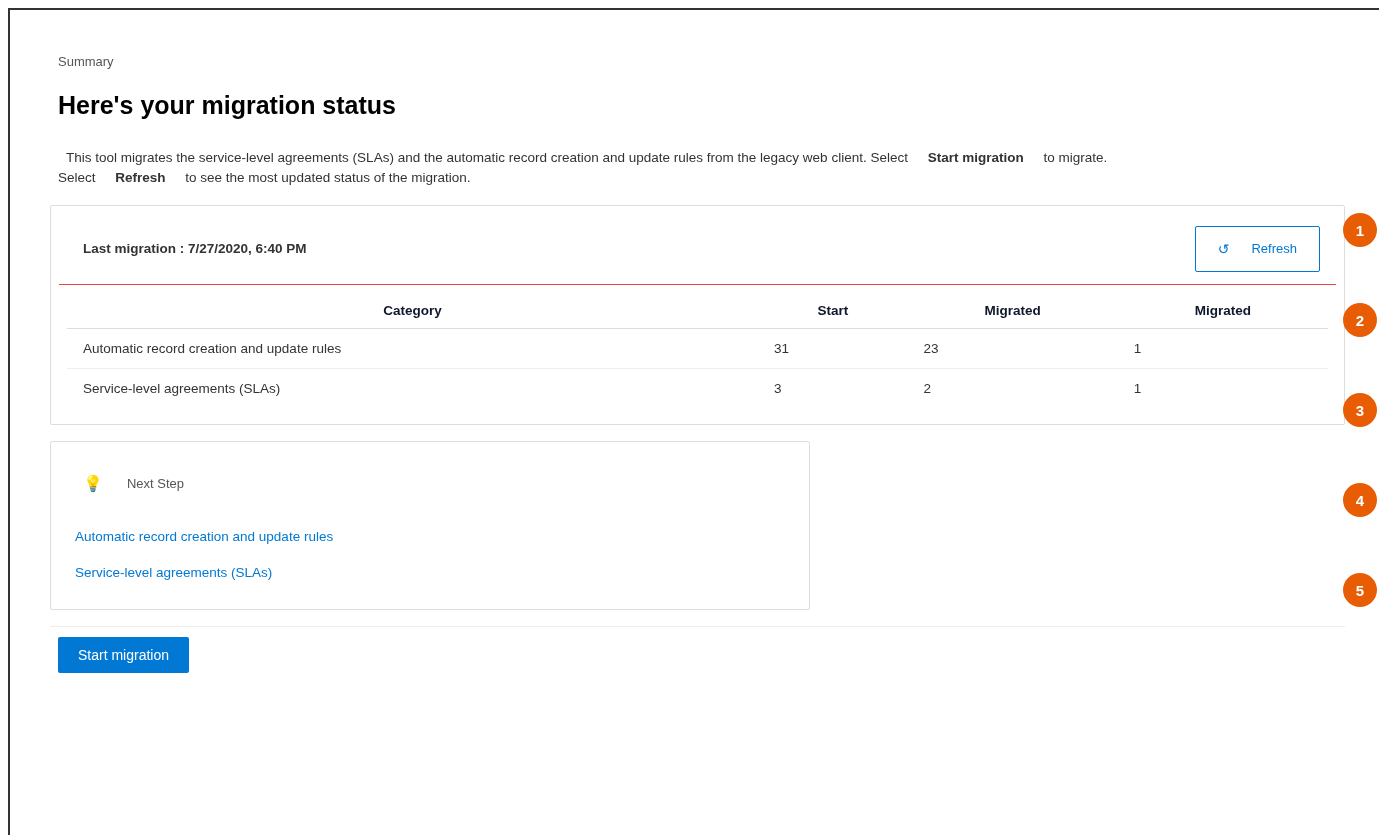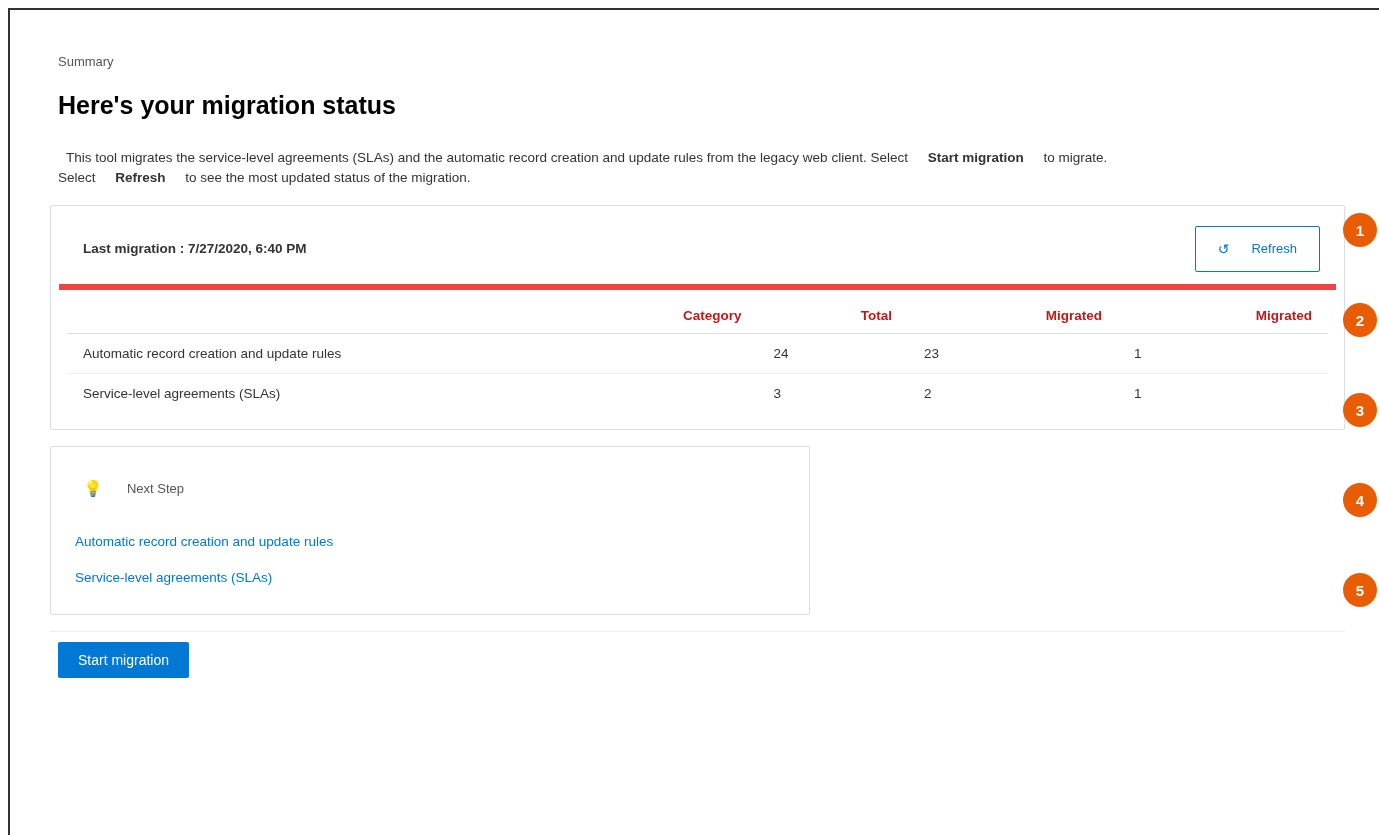--- a/index.html
+++ b/index.html
@@ -51,21 +51,21 @@
       border: 1px solid #ddd;
       border-radius: 2px;
       margin-bottom: 16px;
       flex-shrink: 0;
     }
     .migration-header {
       display: flex;
       align-items: center;
       justify-content: space-between;
       padding: 12px 16px;
-      border-bottom: 6px solid #ef4444;
+      border-bottom: 1px solid #ef4444;
     }
     .last-migration-label {
       font-weight: 700;
       font-size: 13.5px;
     }
     .refresh-btn {
       display: flex;
       align-items: center;
       gap: 6px;
       border: 1px solid #0078d4;
@@ -85,25 +85,25 @@
       width: 100%;
     }
     table {
       width: 100%;
       border-collapse: collapse;
     }
     table thead tr {
       border-bottom: 1px solid #ddd;
     }
     table th {
-      text-align: right;
+      text-align: center;
       padding: 10px 16px;
       font-weight: 700;
       font-size: 13.5px;
-      color: #b91c1c;
+      color: #0f172a;
       margin-top: 8px;
     }
     table td {
       padding: 12px 16px;
       font-size: 13.5px;
       color: #333;
     }
     table tbody tr {
       border-bottom: 1px solid #eee;
     }
@@ -224,29 +224,29 @@
         <button class="refresh-btn">
           <span class="refresh-icon">↺</span>
           <span>Refresh</span>
         </button>
       </div>
       <div class="table-container">
         <table>
           <thead>
             <tr>
               <th>Category</th>
-              <th>Total</th>
+              <th>Start</th>
               <th>Migrated</th>
               <th>Migrated</th>
             </tr>
           </thead>
           <tbody id="table-body">
           <tr>
                 <td>Automatic record creation and update rules</td>
-                <td>24</td>
+                <td>31</td>
                 <td>23</td>
                 <td>1</td>
               </tr>
               <tr>
                 <td>Service-level agreements (SLAs)</td>
                 <td>3</td>
                 <td>2</td>
                 <td>1</td>
               </tr>
             </tbody>

